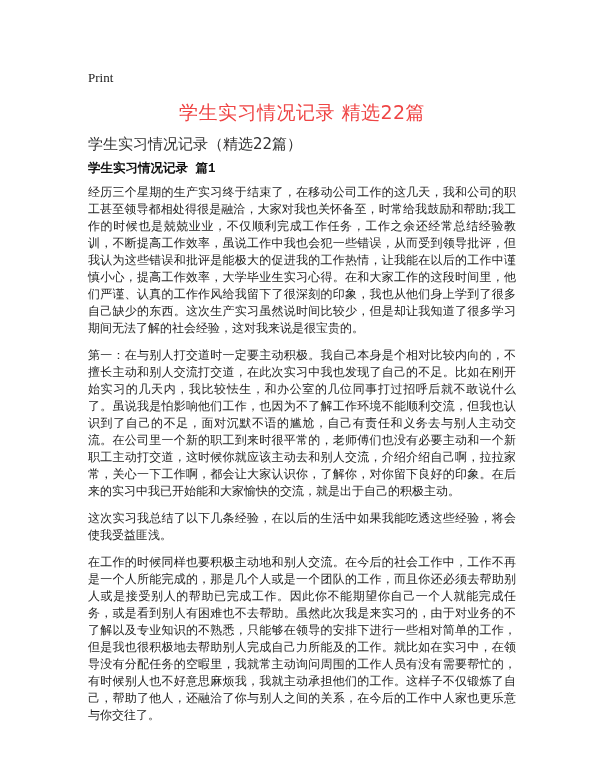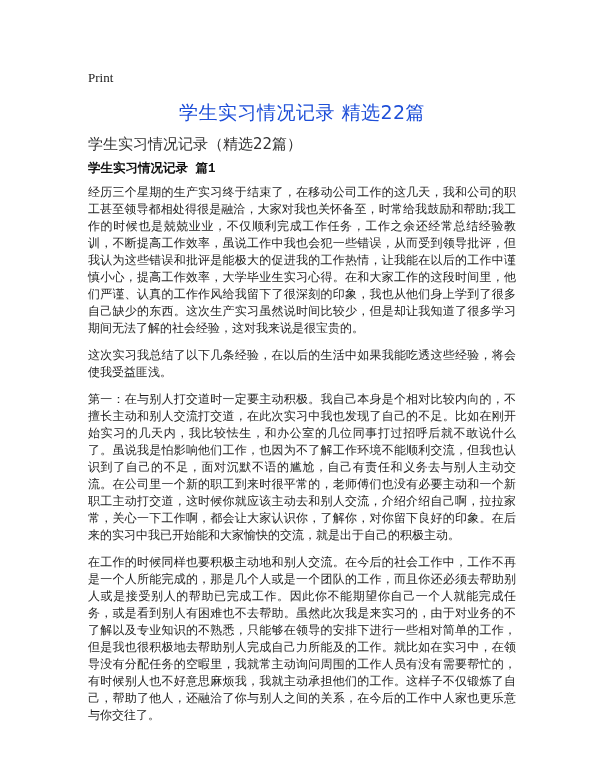--- a/index.html
+++ b/index.html
@@ -9,21 +9,21 @@
       font-family: "DejaVu Sans", "Liberation Sans", sans-serif;
     }
     .page { position: absolute; left: 88px; top: 0; width: 428px; }
     .print-label {
       position: absolute; left: 0; top: 70px;
       font-family: "Liberation Serif", "DejaVu Serif", serif;
       font-size: 13px; color: #222;
     }
     .doc-title {
       position: absolute; left: 0; width: 428px; top: 100px;
-      text-align: center; font-size: 19px; color: #1d4ed8; letter-spacing: 0.5px;
+      text-align: center; font-size: 19px; color: #ef4444; letter-spacing: 0.5px;
     }
     .subtitle {
       position: absolute; left: 0; top: 135px; font-size: 15px; color: #333;
     }
     .section-heading {
       position: absolute; left: 0; top: 160px; font-size: 12.5px; font-weight: bold; color: #111; font-family: Liberation Mono, monospace;
     }
     .body-text {
       position: absolute; left: 0; top: 184px; width: 428px;
     }
@@ -35,17 +35,17 @@
 </head>
 <body>
 
 <div class="page">
   <div class="print-label">Print</div>
   <h1 class="doc-title" style="margin:0;font-weight:normal;">学生实习情况记录 精选22篇</h1>
   <div class="subtitle">学生实习情况记录（精选22篇）</div>
   <h2 class="section-heading" style="margin:0;">学生实习情况记录 篇1</h2>
   <div class="body-text">
     <p class="para">经历三个星期的生产实习终于结束了，在移动公司工作的这几天，我和公司的职工甚至领导都相处得很是融洽，大家对我也关怀备至，时常给我鼓励和帮助;我工作的时候也是兢兢业业，不仅顺利完成工作任务，工作之余还经常总结经验教训，不断提高工作效率，虽说工作中我也会犯一些错误，从而受到领导批评，但我认为这些错误和批评是能极大的促进我的工作热情，让我能在以后的工作中谨慎小心，提高工作效率，大学毕业生实习心得。在和大家工作的这段时间里，他们严谨、认真的工作作风给我留下了很深刻的印象，我也从他们身上学到了很多自己缺少的东西。这次生产实习虽然说时间比较少，但是却让我知道了很多学习期间无法了解的社会经验，这对我来说是很宝贵的。</p>
+    <p class="para">第一：在与别人打交道时一定要主动积极。我自己本身是个相对比较内向的，不擅长主动和别人交流打交道，在此次实习中我也发现了自己的不足。比如在刚开始实习的几天内，我比较怯生，和办公室的几位同事打过招呼后就不敢说什么了。虽说我是怕影响他们工作，也因为不了解工作环境不能顺利交流，但我也认识到了自己的不足，面对沉默不语的尴尬，自己有责任和义务去与别人主动交流。在公司里一个新的职工到来时很平常的，老师傅们也没有必要主动和一个新职工主动打交道，这时候你就应该主动去和别人交流，介绍介绍自己啊，拉拉家常，关心一下工作啊，都会让大家认识你，了解你，对你留下良好的印象。在后来的实习中我已开始能和大家愉快的交流，就是出于自己的积极主动。</p>
     <p class="para">这次实习我总结了以下几条经验，在以后的生活中如果我能吃透这些经验，将会使我受益匪浅。</p>
-    <p class="para">第一：在与别人打交道时一定要主动积极。我自己本身是个相对比较内向的，不擅长主动和别人交流打交道，在此次实习中我也发现了自己的不足。比如在刚开始实习的几天内，我比较怯生，和办公室的几位同事打过招呼后就不敢说什么了。虽说我是怕影响他们工作，也因为不了解工作环境不能顺利交流，但我也认识到了自己的不足，面对沉默不语的尴尬，自己有责任和义务去与别人主动交流。在公司里一个新的职工到来时很平常的，老师傅们也没有必要主动和一个新职工主动打交道，这时候你就应该主动去和别人交流，介绍介绍自己啊，拉拉家常，关心一下工作啊，都会让大家认识你，了解你，对你留下良好的印象。在后来的实习中我已开始能和大家愉快的交流，就是出于自己的积极主动。</p>
     <p class="para">在工作的时候同样也要积极主动地和别人交流。在今后的社会工作中，工作不再是一个人所能完成的，那是几个人或是一个团队的工作，而且你还必须去帮助别人或是接受别人的帮助已完成工作。因此你不能期望你自己一个人就能完成任务，或是看到别人有困难也不去帮助。虽然此次我是来实习的，由于对业务的不了解以及专业知识的不熟悉，只能够在领导的安排下进行一些相对简单的工作，但是我也很积极地去帮助别人完成自己力所能及的工作。就比如在实习中，在领导没有分配任务的空暇里，我就常主动询问周围的工作人员有没有需要帮忙的，有时候别人也不好意思麻烦我，我就主动承担他们的工作。这样子不仅锻炼了自己，帮助了他人，还融洽了你与别人之间的关系，在今后的工作中人家也更乐意与你交往了。</p>
   </div>
 </div>
 
 </body></html>

